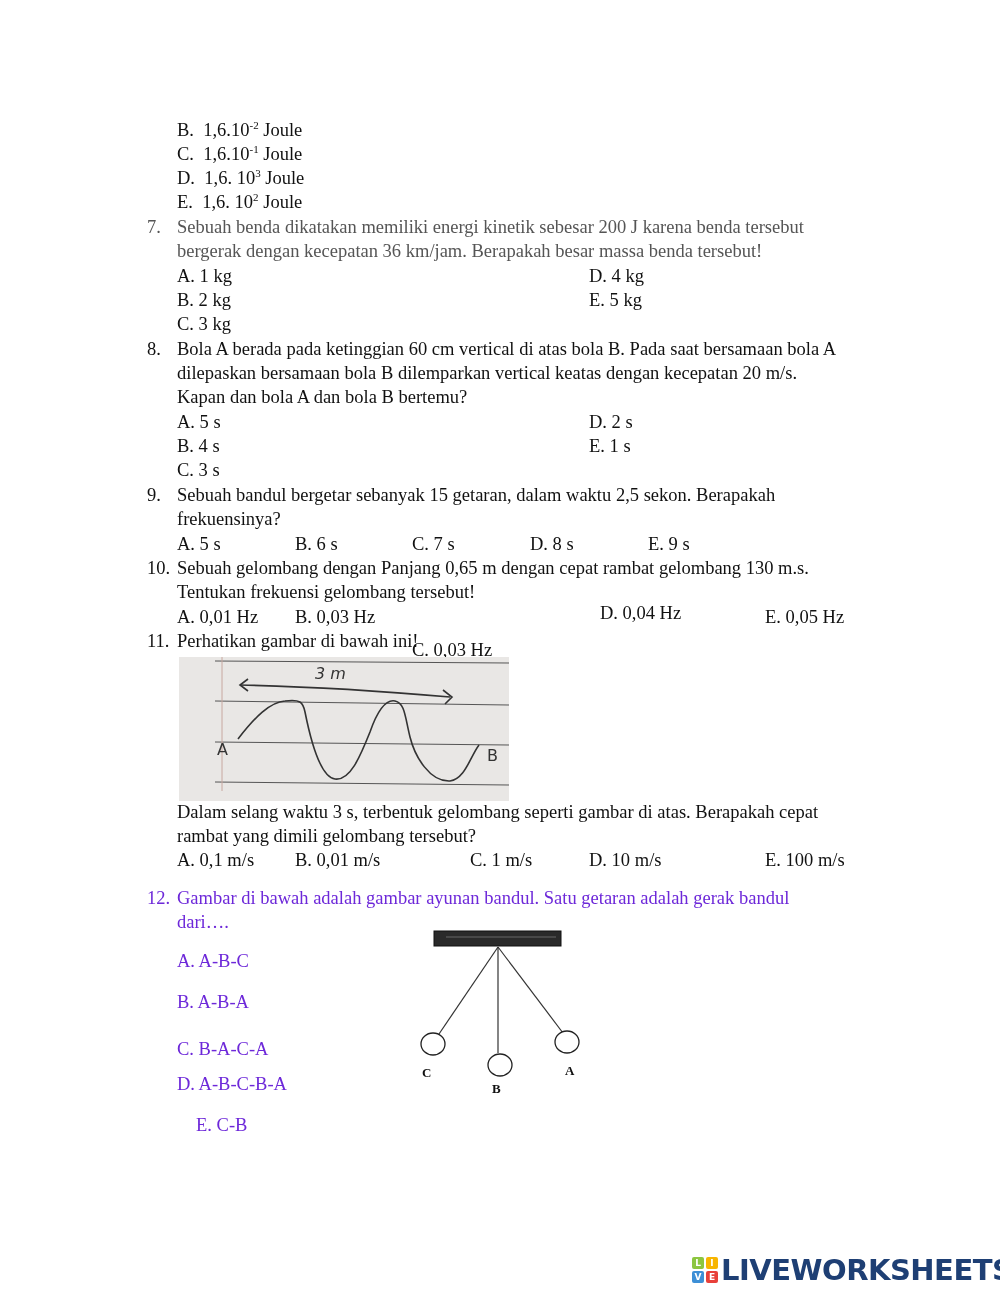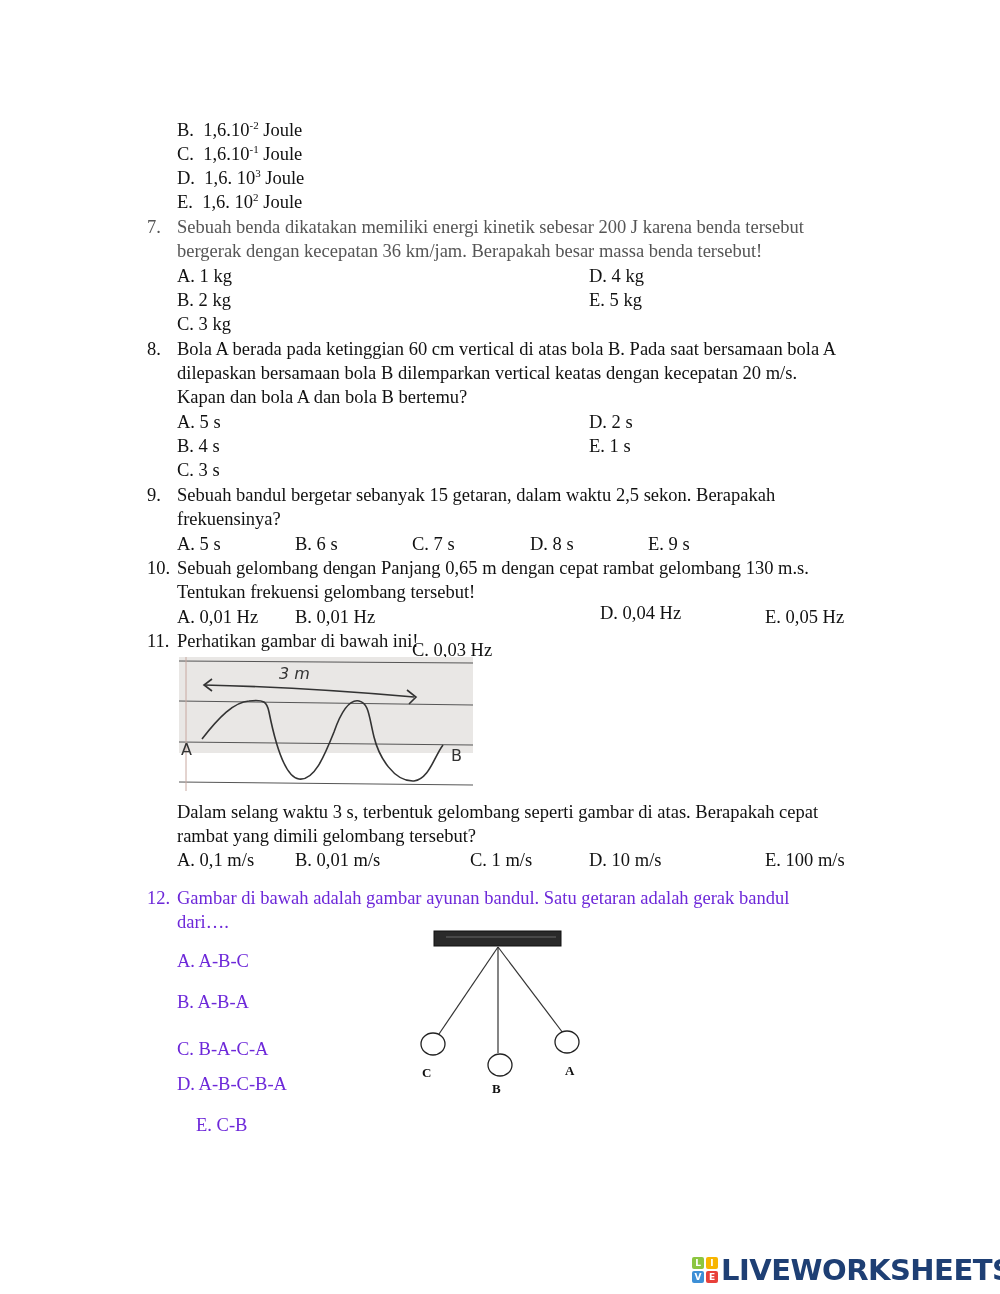--- a/index.html
+++ b/index.html
@@ -3,21 +3,21 @@
   <meta charset="utf-8">
   <style>
     html, body { margin: 0; padding: 0; background: #ffffff; }
     body { width: 1000px; height: 1294px; position: relative; overflow: hidden;
       font-family: "Liberation Serif", "DejaVu Serif", serif; font-size: 18.5px; color: #111; }
     .abs { position: absolute; white-space: nowrap; line-height: 24px; }
     .num { position: absolute; white-space: nowrap; line-height: 24px; }
     sup { font-size: 11px; line-height: 0; vertical-align: 7px; }
     .grey { color: #555; }
     .slate { color: #6d28d9; }
-    .wave-box { position: absolute; left: 179px; top: 657px; width: 294px; height: 96px; background: #e9e7e5; }
+    .wave-box { position: absolute; left: 179px; top: 657px; width: 294px; height: 144px; background: #e9e7e5; padding-left: 36px; }
     .pend { position: absolute; left: 410px; top: 925px; width: 200px; height: 180px; }
     .logo { position: absolute; left: 692px; top: 1255px; display: flex; align-items: center; }
     .logo-tiles { display: grid; grid-template-columns: 12px 12px; grid-template-rows: 12px 12px; gap: 2px; margin-right: 3px; }
     .tile { font-family: "DejaVu Sans", sans-serif; font-weight: bold; font-size: 9px; color: #fff; display: flex; align-items: center; justify-content: center; border-radius: 2px; }
     .logo-text { font-family: "DejaVu Sans", sans-serif; font-weight: bold; font-size: 29px; color: #1e3f74; letter-spacing: -0.5px; line-height: 30px; }
   </style>
 </head>
 <body>
 
 <div class="abs" style="left:177px; top:118px;"><span>B.</span>&nbsp;&nbsp;<span>1,6.10</span><sup>-2</sup> <span>Joule</span></div>
@@ -50,21 +50,21 @@
 <div class="abs" style="left:177px; top:532px;">A.   5 s</div>
 <div class="abs" style="left:295px; top:532px;">B. 6 s</div>
 <div class="abs" style="left:412px; top:532px;">C. 7 s</div>
 <div class="abs" style="left:530px; top:532px;">D. 8 s</div>
 <div class="abs" style="left:648px; top:532px;">E. 9 s</div>
 
 <div class="num" style="left:147px; top:556px;">10.</div>
 <div class="abs" style="left:177px; top:556px;">Sebuah gelombang dengan Panjang 0,65 m dengan cepat rambat gelombang 130 m.s.</div>
 <div class="abs" style="left:177px; top:580px;">Tentukan frekuensi gelombang tersebut!</div>
 <div class="abs" style="left:177px; top:605px;">A.   0,01 Hz</div>
-<div class="abs" style="left:295px; top:605px;">B. 0,01 Hz</div>
+<div class="abs" style="left:295px; top:605px;">B. 0,03 Hz</div>
 <div class="abs" style="left:412px; top:638px;">C. 0,03 Hz</div>
 <div class="abs" style="left:589px; top:601px;margin-left:11px;">D. 0,04 Hz</div>
 <div class="abs" style="left:765px; top:605px;">E. 0,05 Hz</div>
 
 <div class="num" style="left:147px; top:629px;">11.</div>
 <div class="abs" style="left:177px; top:629px;">Perhatikan gambar di bawah ini!</div>
 
 <div class="wave-box">
   <svg width="294" height="134" viewBox="0 0 294 134">
     <line x1="0" y1="4" x2="294" y2="6" stroke="#555" stroke-width="1"></line>

